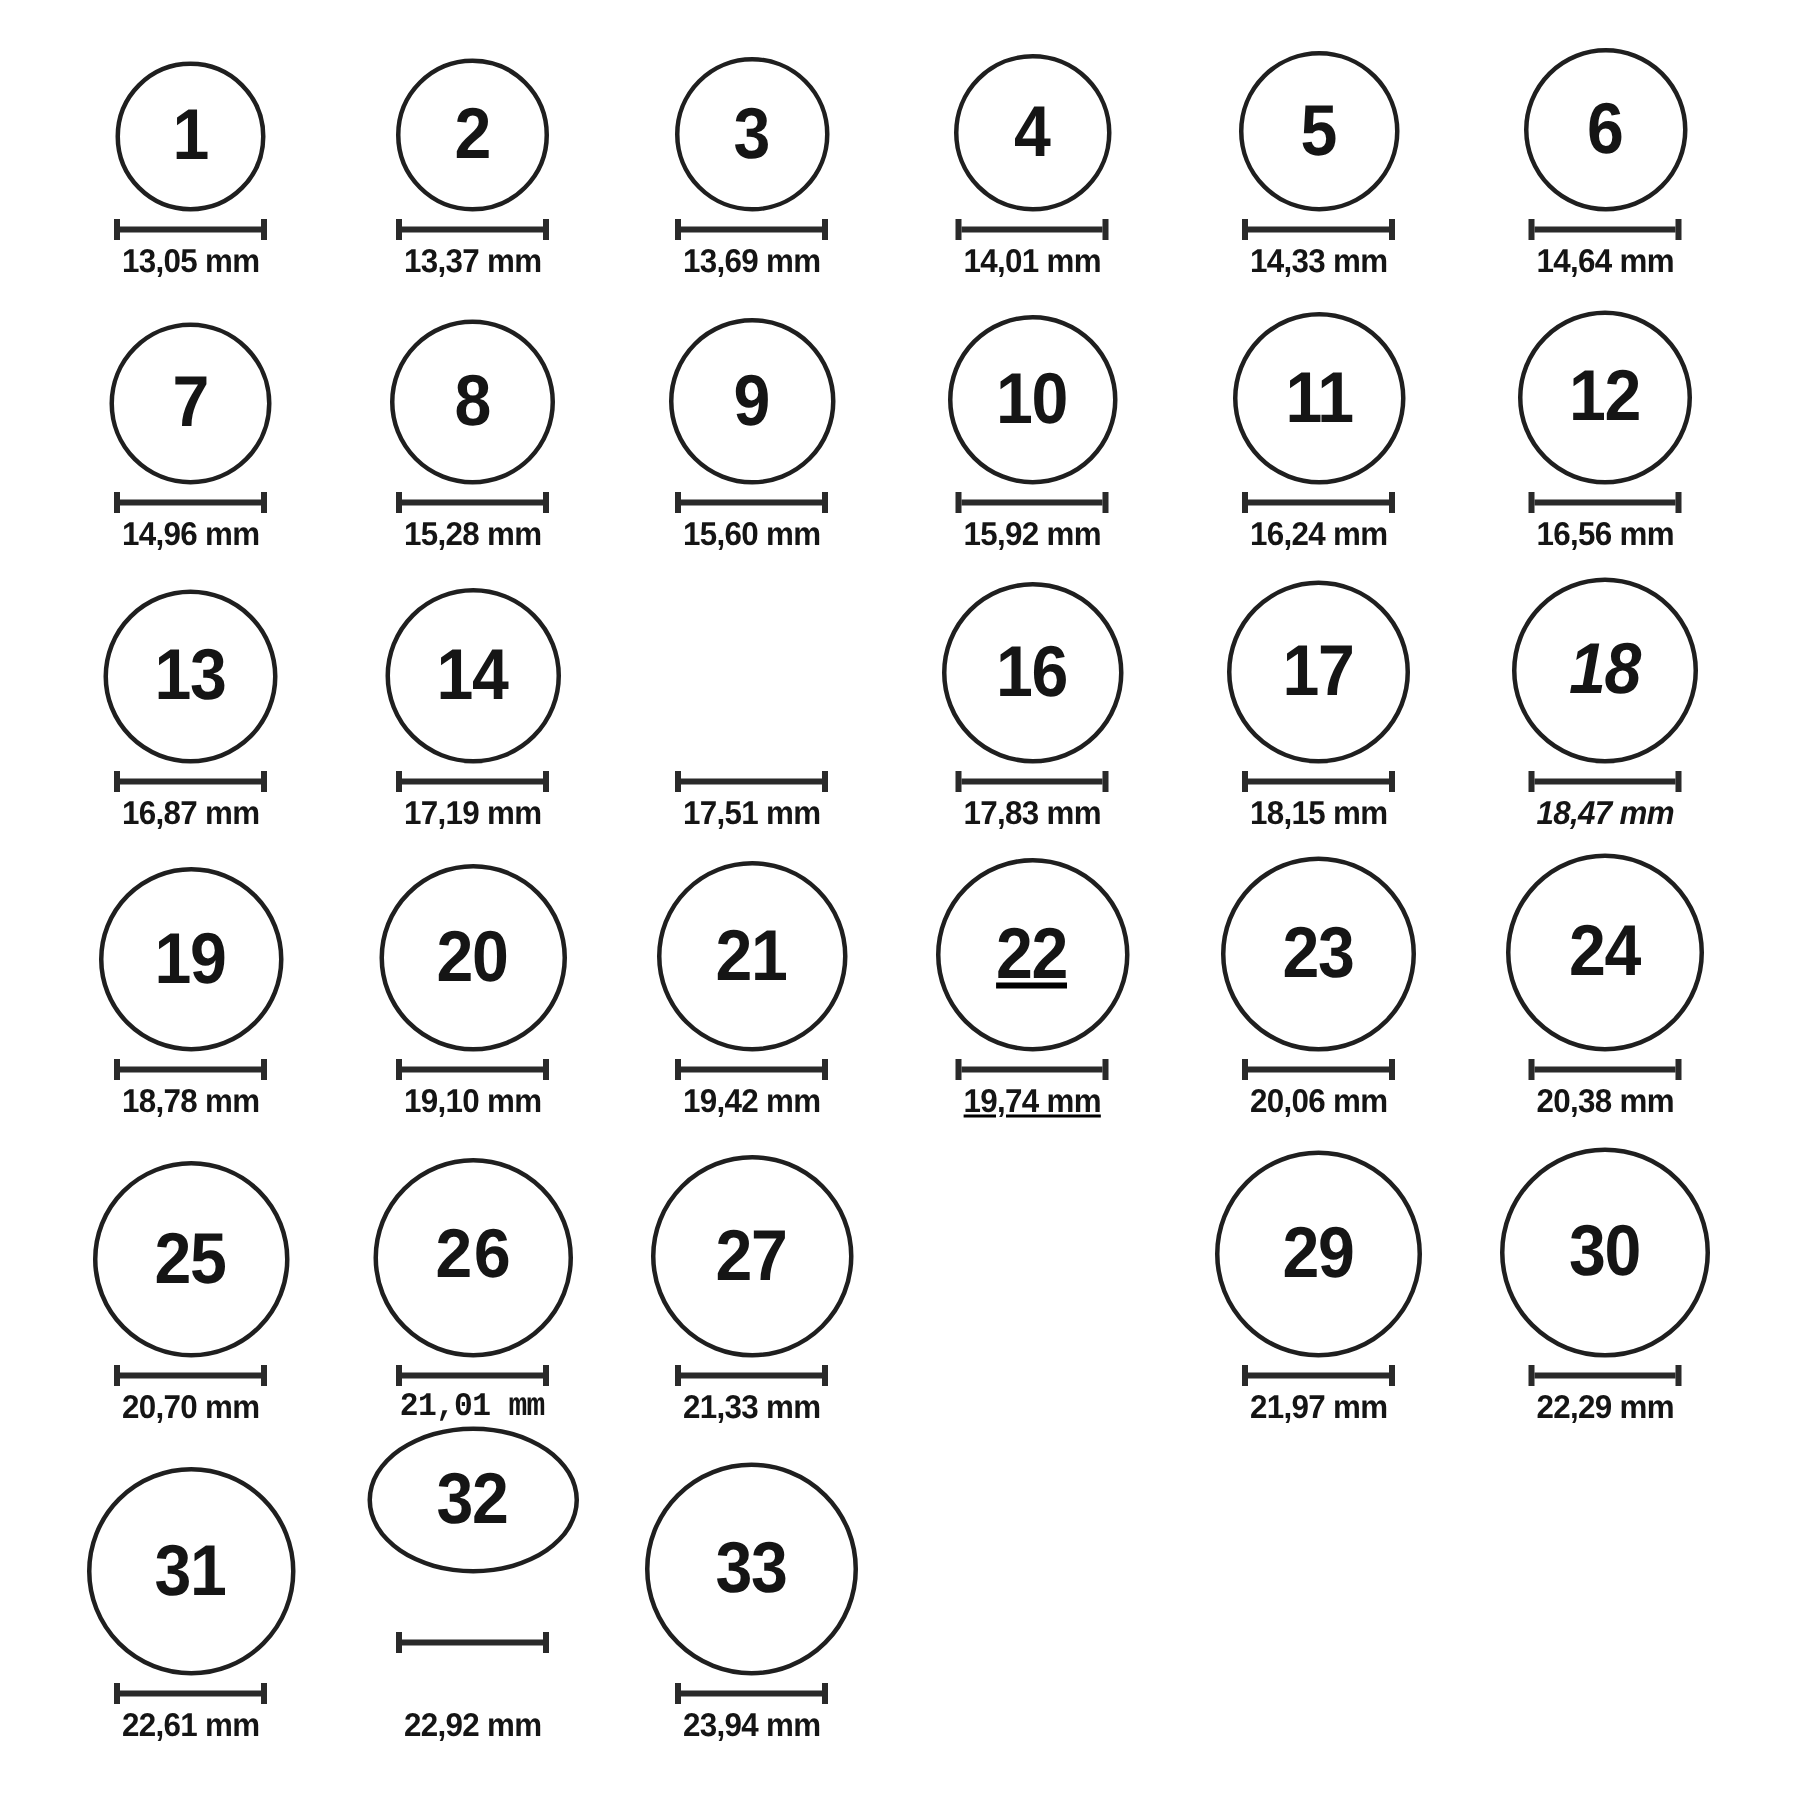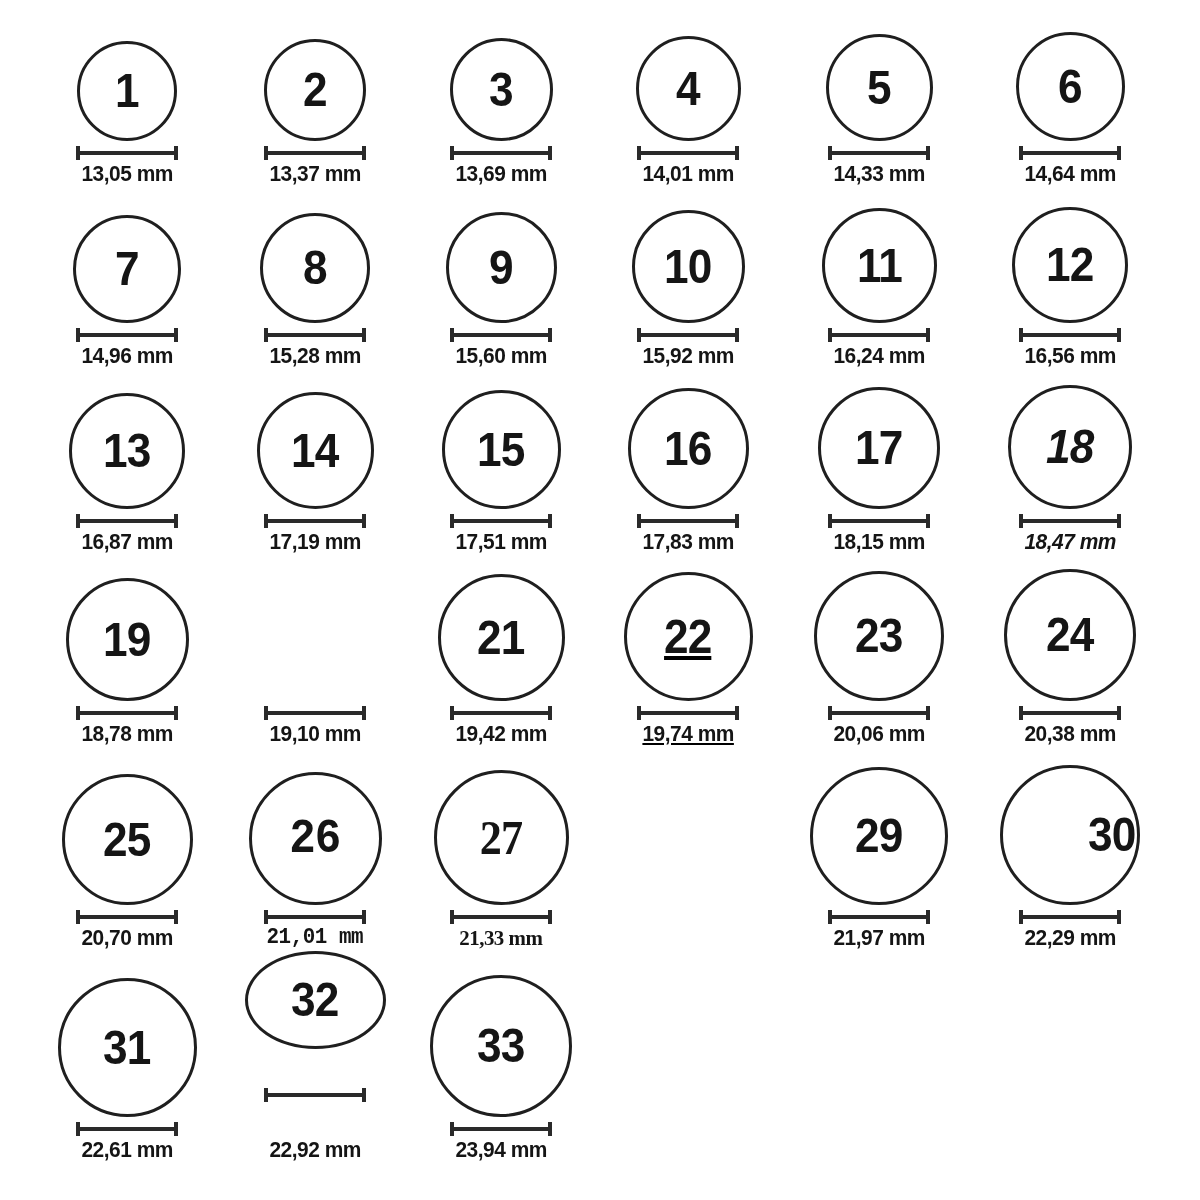--- a/index.html
+++ b/index.html
@@ -224,23 +224,20 @@
       <span class="num">14</span>
     </div>
     <div class="ruler">
       <span class="tick"></span>
       <span class="bar"></span>
       <span class="tick"></span>
     </div>
     <div class="label">17,19 mm</div>
   </div>
     <div class="cell" style="left: 407px; top: 343px;">
-    <div class="circle" style="width: 119px; height: 119px;">
-      <span class="num">15</span>
-    </div>
     <div class="ruler">
       <span class="tick"></span>
       <span class="bar"></span>
       <span class="tick"></span>
     </div>
     <div class="label">17,51 mm</div>
   </div>
     <div class="cell" style="left: 594px; top: 343px;">
     <div class="circle" style="width: 121px; height: 121px;">
       <span class="num">16</span>
@@ -279,20 +276,23 @@
       <span class="num">19</span>
     </div>
     <div class="ruler">
       <span class="tick"></span>
       <span class="bar"></span>
       <span class="tick"></span>
     </div>
     <div class="label">18,78 mm</div>
   </div>
     <div class="cell" style="left: 221px; top: 535px;">
+    <div class="circle" style="width: 125px; height: 125px;">
+      <span class="num">20</span>
+    </div>
     <div class="ruler">
       <span class="tick"></span>
       <span class="bar"></span>
       <span class="tick"></span>
     </div>
     <div class="label">19,10 mm</div>
   </div>
     <div class="cell" style="left: 407px; top: 535px;">
     <div class="circle" style="width: 127px; height: 127px;">
       <span class="num">21</span>
@@ -352,21 +352,21 @@
     <div class="circle" style="width: 133px; height: 133px;">
       <span class="num">26</span>
     </div>
     <div class="ruler">
       <span class="tick"></span>
       <span class="bar"></span>
       <span class="tick"></span>
     </div>
     <div class="label">21,01 mm</div>
   </div>
-    <div class="cell" style="left: 407px; top: 739px; font-family: Liberation Serif, serif;">
+    <div class="cell" style="left: 407px; top: 739px;">
     <div class="circle" style="width: 135px; height: 135px;">
       <span class="num">27</span>
     </div>
     <div class="ruler">
       <span class="tick"></span>
       <span class="bar"></span>
       <span class="tick"></span>
     </div>
     <div class="label">21,33 mm</div>
   </div>
@@ -375,21 +375,21 @@
       <span class="num">29</span>
     </div>
     <div class="ruler">
       <span class="tick"></span>
       <span class="bar"></span>
       <span class="tick"></span>
     </div>
     <div class="label">21,97 mm</div>
   </div>
     <div class="cell" style="left: 976px; top: 739px;">
-    <div class="circle" style="width: 140px; height: 140px; justify-content: flex-end;">
+    <div class="circle" style="width: 140px; height: 140px;">
       <span class="num">30</span>
     </div>
     <div class="ruler">
       <span class="tick"></span>
       <span class="bar"></span>
       <span class="tick"></span>
     </div>
     <div class="label">22,29 mm</div>
   </div>
     <div class="cell" style="left: 33px; top: 951px;">

